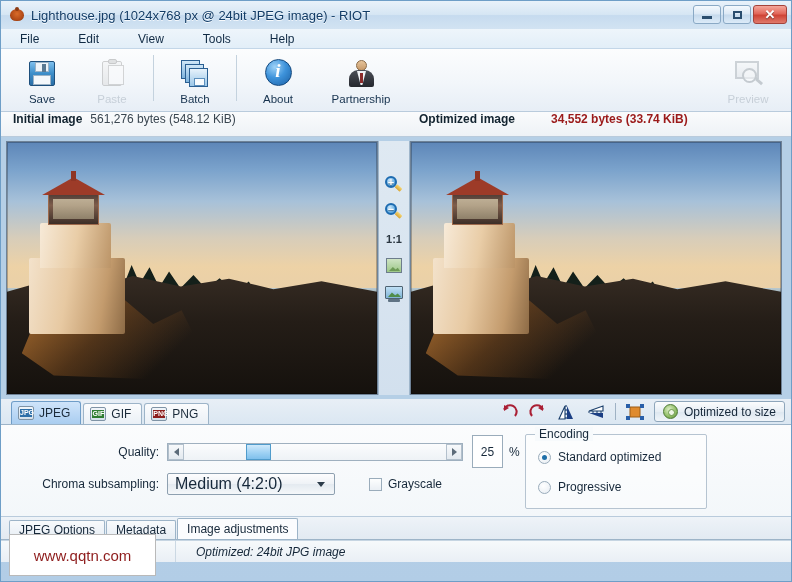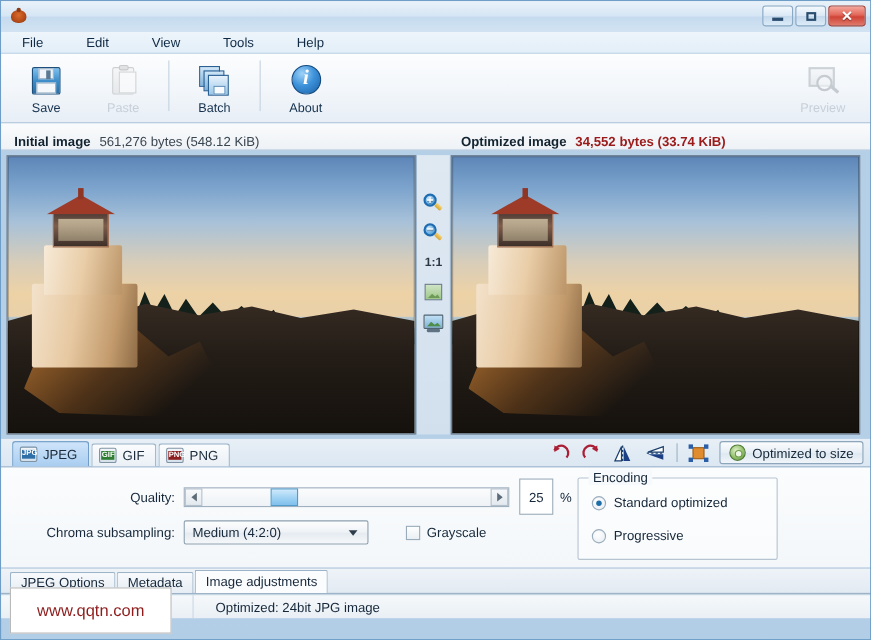--- a/index.html
+++ b/index.html
@@ -185,31 +185,31 @@
   .ico-preview .lens{
     position:absolute;left:10px;top:11px;width:15px;height:15px;border:2px solid #8d969e;border-radius:50%;
     background:rgba(255,255,255,.55);box-sizing:border-box;
   }
   .ico-preview .handle{
     position:absolute;left:23px;top:23px;width:8px;height:3px;background:#8d969e;transform:rotate(40deg);
   }
 
   
   .infobar{
-    height:25px;display:flex;align-items:flex-end;
+    height:25px;display:flex;align-items:flex-start;
     background:linear-gradient(180deg,#fafbfc 0%,#eef2f6 100%);
     border-bottom:1px solid #b9cbdc;
     box-sizing:border-box;
     font-size:12px;
   }
   .info-left{width:400px;display:flex;align-items:center;padding-left:12px;box-sizing:border-box;}
   .info-right{flex:1;display:flex;align-items:center;padding-left:18px;box-sizing:border-box;}
   .info-label{font-weight:bold;color:#12232f;margin-right:8px;}
   .info-val{color:#3a4650;}
-  .info-val.hot{color:#9b1a1a;font-weight:bold;}
+  .info-val.hot{color:#9b1a1a;font-weight:bold;margin-left:28px;}
 
   
   .previews{
     height:262px;display:flex;align-items:stretch;
     background:#b5cfe6;
     padding:4px 5px 4px 5px;box-sizing:border-box;
   }
   .pane{
     width:372px;background:#8f9aa4;border:1px solid #6f8296;box-sizing:border-box;
     position:relative;overflow:hidden;
@@ -379,21 +379,21 @@
   }
   .numbox{
     width:31px;height:33px;border:1px solid #9aacbb;background:#fff;box-sizing:border-box;
     display:flex;align-items:center;justify-content:center;font-size:12px;color:#16283a;
   }
   .pct{font-size:12px;color:#16283a;margin-left:6px;}
   .combo{
     width:168px;height:22px;display:flex;align-items:center;
     border:1px solid #8ea0b0;border-radius:2px;box-sizing:border-box;
     background:linear-gradient(180deg,#fdfdfe 0%,#eef2f6 50%,#e4eaf0 52%,#f5f8fa 100%);
-    padding-left:7px;font-size:12px;color:#16283a;position:relative;cursor:default;
+    padding-left:7px;font-size:16px;color:#16283a;position:relative;cursor:default;
   }
   .combo .cv{flex:1;}
   .combo .carrow{
     width:0;height:0;border-left:4px solid transparent;border-right:4px solid transparent;
     border-top:5px solid #2c3c4a;margin-right:9px;
   }
   .chkbox{
     width:13px;height:13px;border:1px solid #9aacbb;box-sizing:border-box;
     background:linear-gradient(180deg,#fdfefe 0%,#eaeff4 100%);margin-right:6px;
   }
@@ -429,40 +429,41 @@
   .btab.active{background:#fbfcfe;height:21px;}
   
   .statusbar{
     height:22px;display:flex;align-items:center;
     background:linear-gradient(180deg,#f6f9fb 0%,#e9eff5 100%);
     font-size:12px;color:#16283a;
     box-sizing:border-box;
     border-top:1px solid #c6d5e2;
   }
   .st-cell1{width:175px;height:100%;border-right:1px solid #cbd8e3;box-sizing:border-box;}
-  .st-cell2{padding-left:20px;}
+  .st-cell2{padding-left:20px;font-style:italic;}
   
   .watermark{
     position:absolute;left:8px;top:533px;width:145px;height:40px;
     background:#ffffff;border:1px solid #b9b9b9;
     display:flex;align-items:center;justify-content:center;
     font-size:15px;color:#8e1c1c;
     font-family:"Liberation Sans",sans-serif;
     z-index:50;
   }
 </style>
 </head>
 <body>
 
 <div class="window">
 
   <div class="titlebar">
     <div class="title-icon">
         <div class="bug"></div>
       </div>
+    <div class="title-text">Lighthouse.jpg (1024x768 px @ 24bit JPEG image) - RIOT</div>
     <div class="win-buttons">
       <div class="win-btn">
           <div class="glyph-min"></div>
         </div>
       <div class="win-btn">
           <div class="glyph-max"></div>
         </div>
       <div class="win-btn close">
         <span class="glyph-close">✕</span>
       </div>
@@ -512,20 +513,29 @@
     <div class="tb-sep"></div>
 
     <div class="tb-btn">
       <div class="tb-ico ico-info">
         <div class="circle"></div>
           <div class="i">i</div>
       </div>
       <div class="tb-label">About</div>
     </div>
 
+    <div class="tb-btn" style="width:96px">
+      <div class="tb-ico ico-person">
+        <div class="head"></div>
+          <div class="body"></div>
+          <div class="shirt"></div>
+          <div class="tie"></div>
+      </div>
+      <div class="tb-label">Partnership</div>
+    </div>
 
     <div class="tb-btn disabled tb-right" style="margin-right:6px">
       <div class="tb-ico ico-preview">
         <div class="mon"></div>
           <div class="lens"></div>
           <div class="handle"></div>
       </div>
       <div class="tb-label">Preview</div>
     </div>
   </div>

